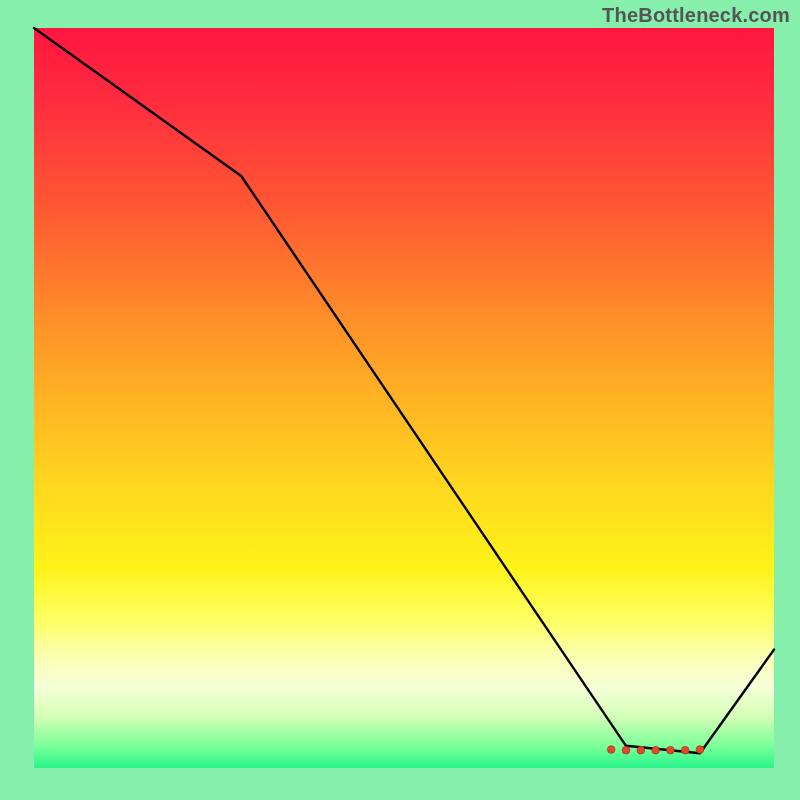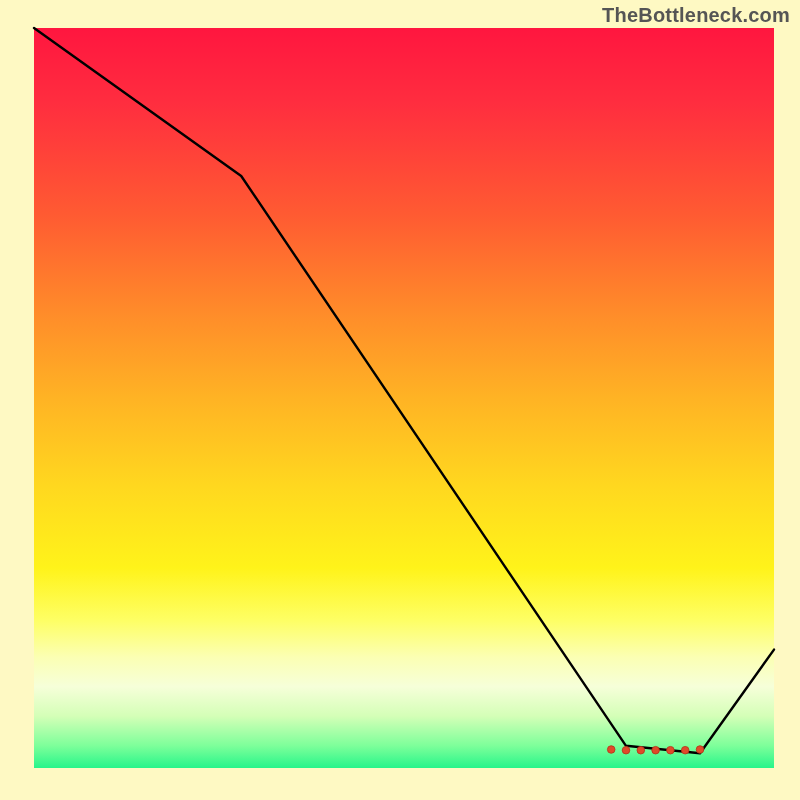--- a/index.html
+++ b/index.html
@@ -8,21 +8,21 @@
     width: 800px;
     height: 800px;
     background: #000;
     overflow: hidden;
     font-family: Arial, Helvetica, sans-serif;
   }
   .frame {
     position: relative;
     width: 800px;
     height: 800px;
-    background: #fef9c3;
+    background: #86efac;
   }
   .watermark {
     position: absolute;
     top: 4px;
     right: 10px;
     color: #555;
     font-size: 20px;
     font-weight: 600;
     letter-spacing: 0.2px;
     user-select: none;

